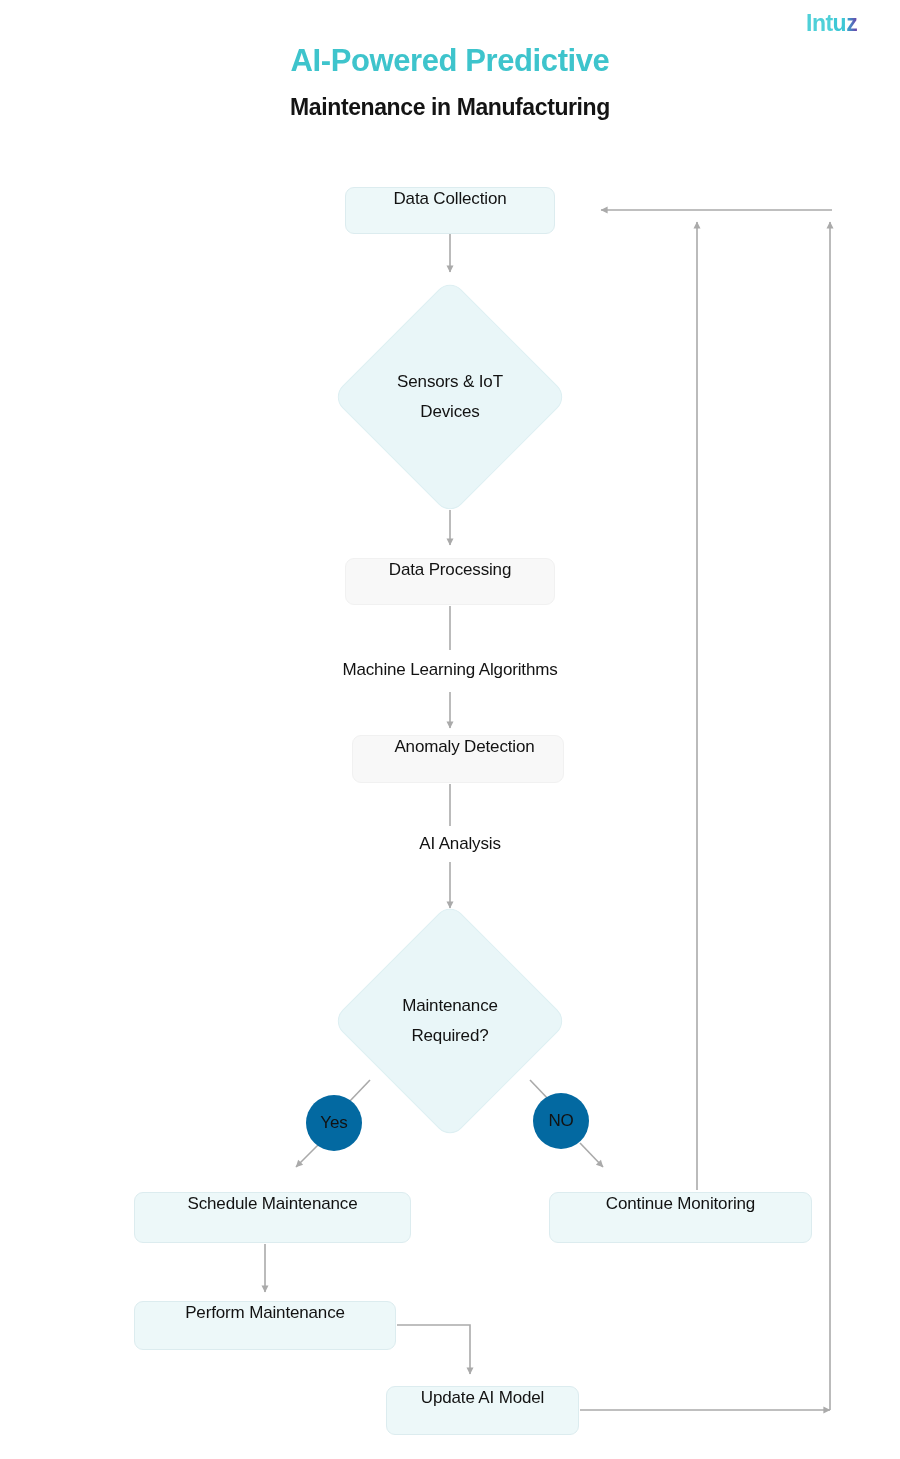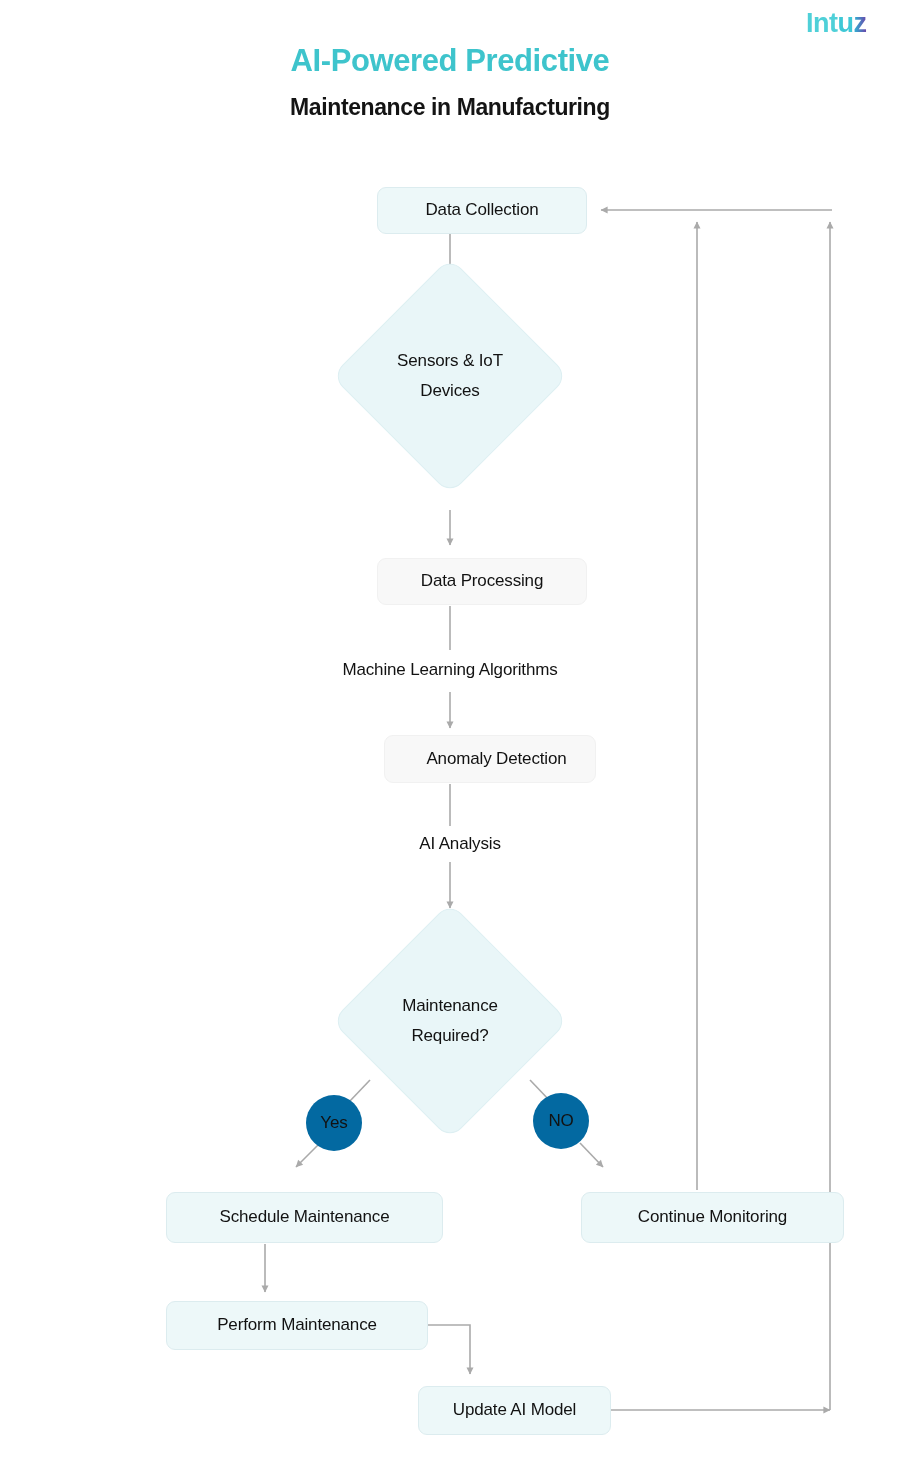--- a/index.html
+++ b/index.html
@@ -22,21 +22,21 @@
   
   #logo {
     position: absolute;
     top: 10px;
     right: 18px;
     width: 76px;
     height: 26px;
   }
   #logo-text {
     font-family: "Liberation Sans", sans-serif;
-    font-size: 27px;
+    font-size: 23px;
     font-weight: 700;
     letter-spacing: -0.5px;
     line-height: 26px;
     white-space: nowrap;
   }
   .logo-a { color: #4fd0d8; }
   .logo-b { color: #3ec8d6; }
   .logo-z {
     background: linear-gradient(90deg, #2fb4d4 0%, #6d3fa8 100%);
     -webkit-background-clip: text;
@@ -74,29 +74,27 @@
     left: 0;
     width: 900px;
     height: 1459px;
   }
 
   
   .node {
     position: absolute;
     box-sizing: border-box;
     display: flex;
-    align-items: center;
     justify-content: center;
     text-align: center;
     font-size: 17px;
     color: #121212;
     line-height: 1.35;
     border-radius: 9px;
     letter-spacing: -0.15px;
-    margin-left: 32px;
   }
   .node.mint {
     background: #edf8f9;
     border: 1px solid #dcecef;
   }
   .node.grey {
     background: #f8f8f8;
     border: 1px solid #f1f1f1;
   }
 
@@ -202,21 +200,21 @@
       <path d="M697,1190 L697,222" marker-end="url(#ah)"></path>
 
       <path d="M832,210 L601,210" marker-end="url(#ah)"></path>
     </g>
   </svg>
 
   <div class="node mint" style="left:345px; top:187px; width:210px; height:47px;">
     <span>Data Collection</span>
   </div>
 
-  <div class="diamond-wrap" style="left:366px; top:292px; width:168px; height:168px;">
+  <div class="diamond-wrap" style="left:366px; top:313px; width:168px; height:168px;">
     <div class="diamond-shape"></div>
     <div class="diamond-label">
       <div>
         <div>Sensors &amp; IoT</div>
         <div>Devices</div>
       </div>
     </div>
   </div>
 
   <div class="node grey" style="left:345px; top:558px; width:210px; height:47px;">

